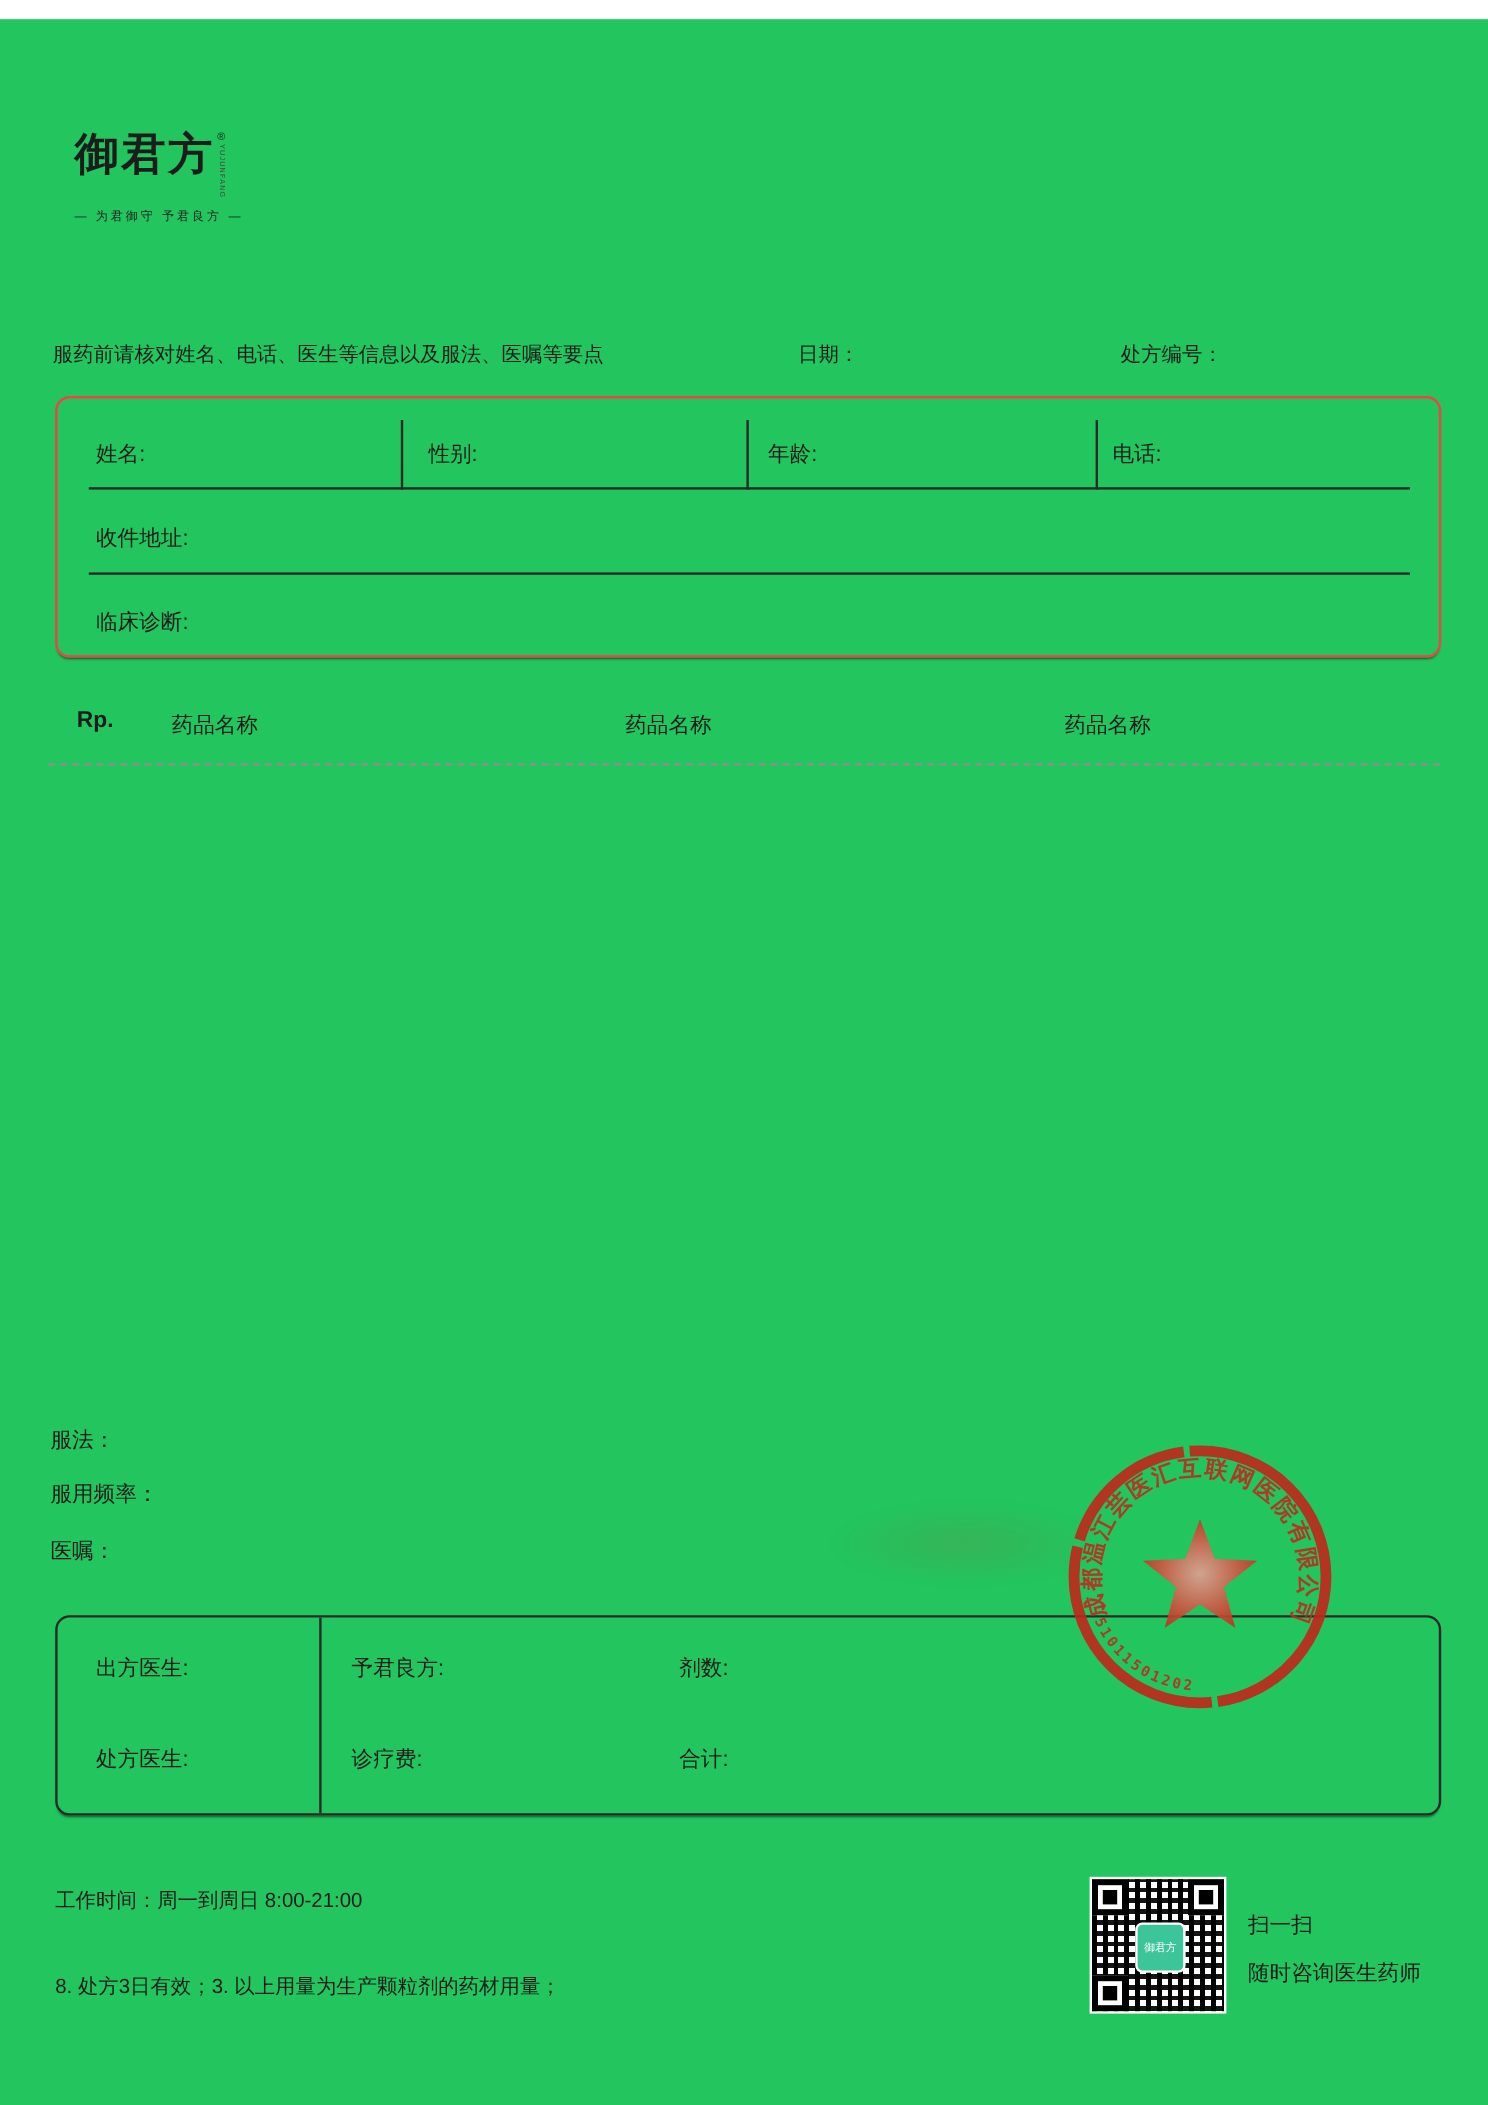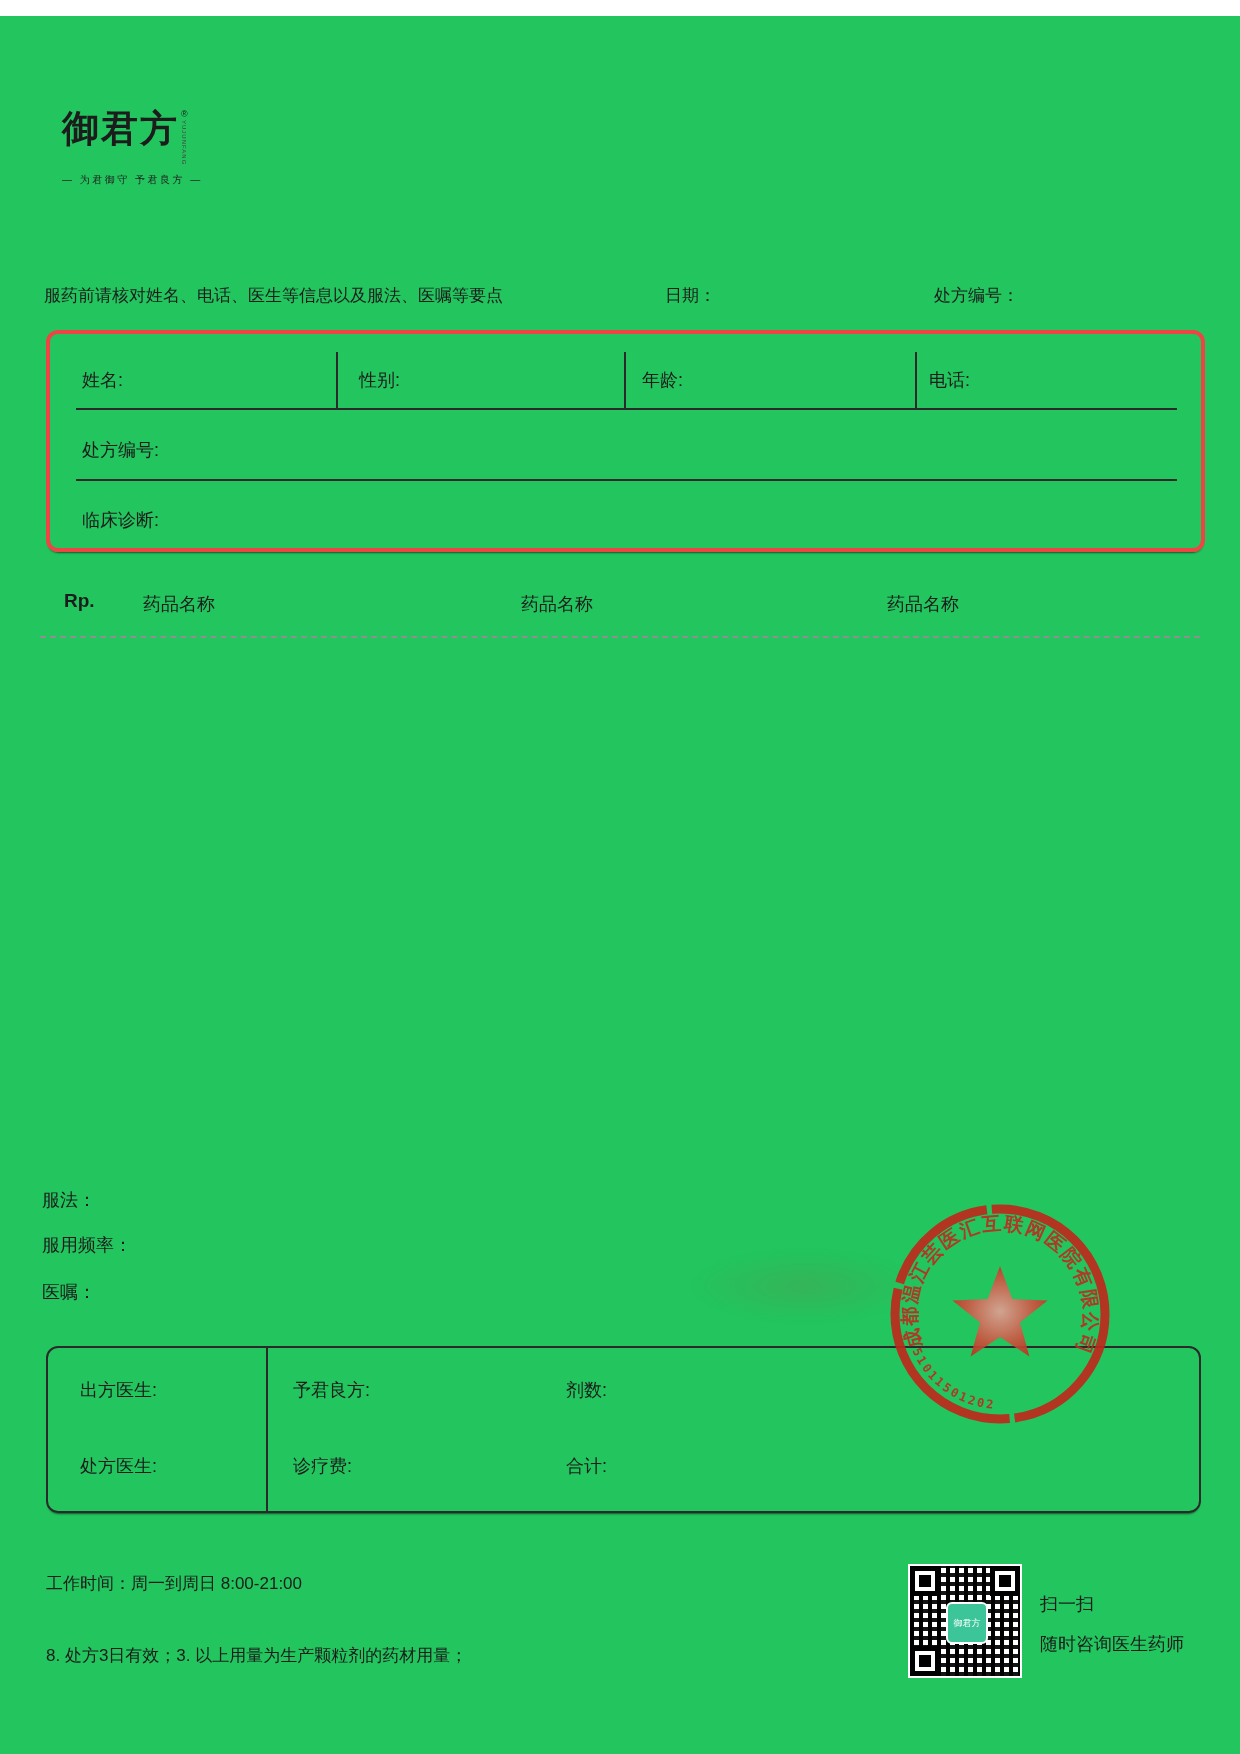--- a/index.html
+++ b/index.html
@@ -16,21 +16,21 @@
   .vtext{writing-mode:vertical-rl;font-size:6px;letter-spacing:1px;color:#444;margin-top:1px;}
   .slogan{font-size:10px;letter-spacing:2.5px;margin-top:8px;white-space:nowrap;color:#222;}
   .hospital-title{position:absolute;left:230px;top:108px;font-size:30px;font-weight:700;letter-spacing:1px;}
   
   .notice-text{position:absolute;left:44px;top:268px;font-size:17px;}
   .date-label{position:absolute;left:665px;top:268px;font-size:17px;}
   .rxno-label{position:absolute;left:934px;top:268px;font-size:17px;}
   
   .patient-box{
     position:absolute;left:46px;top:314px;width:1151px;height:214px;
-    border:4px solid #ef4444;border-radius:12px;
+    border:2px solid #ef4444;border-radius:12px;
     box-shadow:0 3px 2px -2px rgba(0,0,0,.55);
   }
   .plabel{position:absolute;font-size:18px;white-space:nowrap;}
   .p-name{left:32px;top:34px;}
   .p-gender{left:309px;top:34px;}
   .p-age{left:592px;top:34px;text-align:right;}
   .p-phone{left:879px;top:34px;}
   .vdiv{position:absolute;top:18px;height:58px;width:2px;background:#2a2a2a;}
   .vdiv1{left:286px;} .vdiv2{left:574px;} .vdiv3{left:865px;}
   .hline{position:absolute;left:26px;right:24px;height:2px;background:#2a2a2a;}
@@ -112,21 +112,21 @@
 
   <div class="patient-box">
     <span class="plabel p-name">姓名:</span>
     <span class="plabel p-gender">性别:</span>
     <span class="plabel p-age">年龄:</span>
     <span class="plabel p-phone">电话:</span>
     <span class="vdiv vdiv1"></span>
     <span class="vdiv vdiv2"></span>
     <span class="vdiv vdiv3"></span>
     <span class="hline hline1"></span>
-    <span class="plabel p-address">处方编号:</span>
+    <span class="plabel p-address">收件地址:</span>
     <span class="hline hline2"></span>
     <span class="plabel p-diagnosis">临床诊断:</span>
   </div>
 
   <div class="rp-label">Rp.</div>
   <div class="rp-col rp-col1">药品名称</div>
   <div class="rp-col rp-col2">药品名称</div>
   <div class="rp-col rp-col3">药品名称</div>
   <div class="dashed-line"></div>
 

